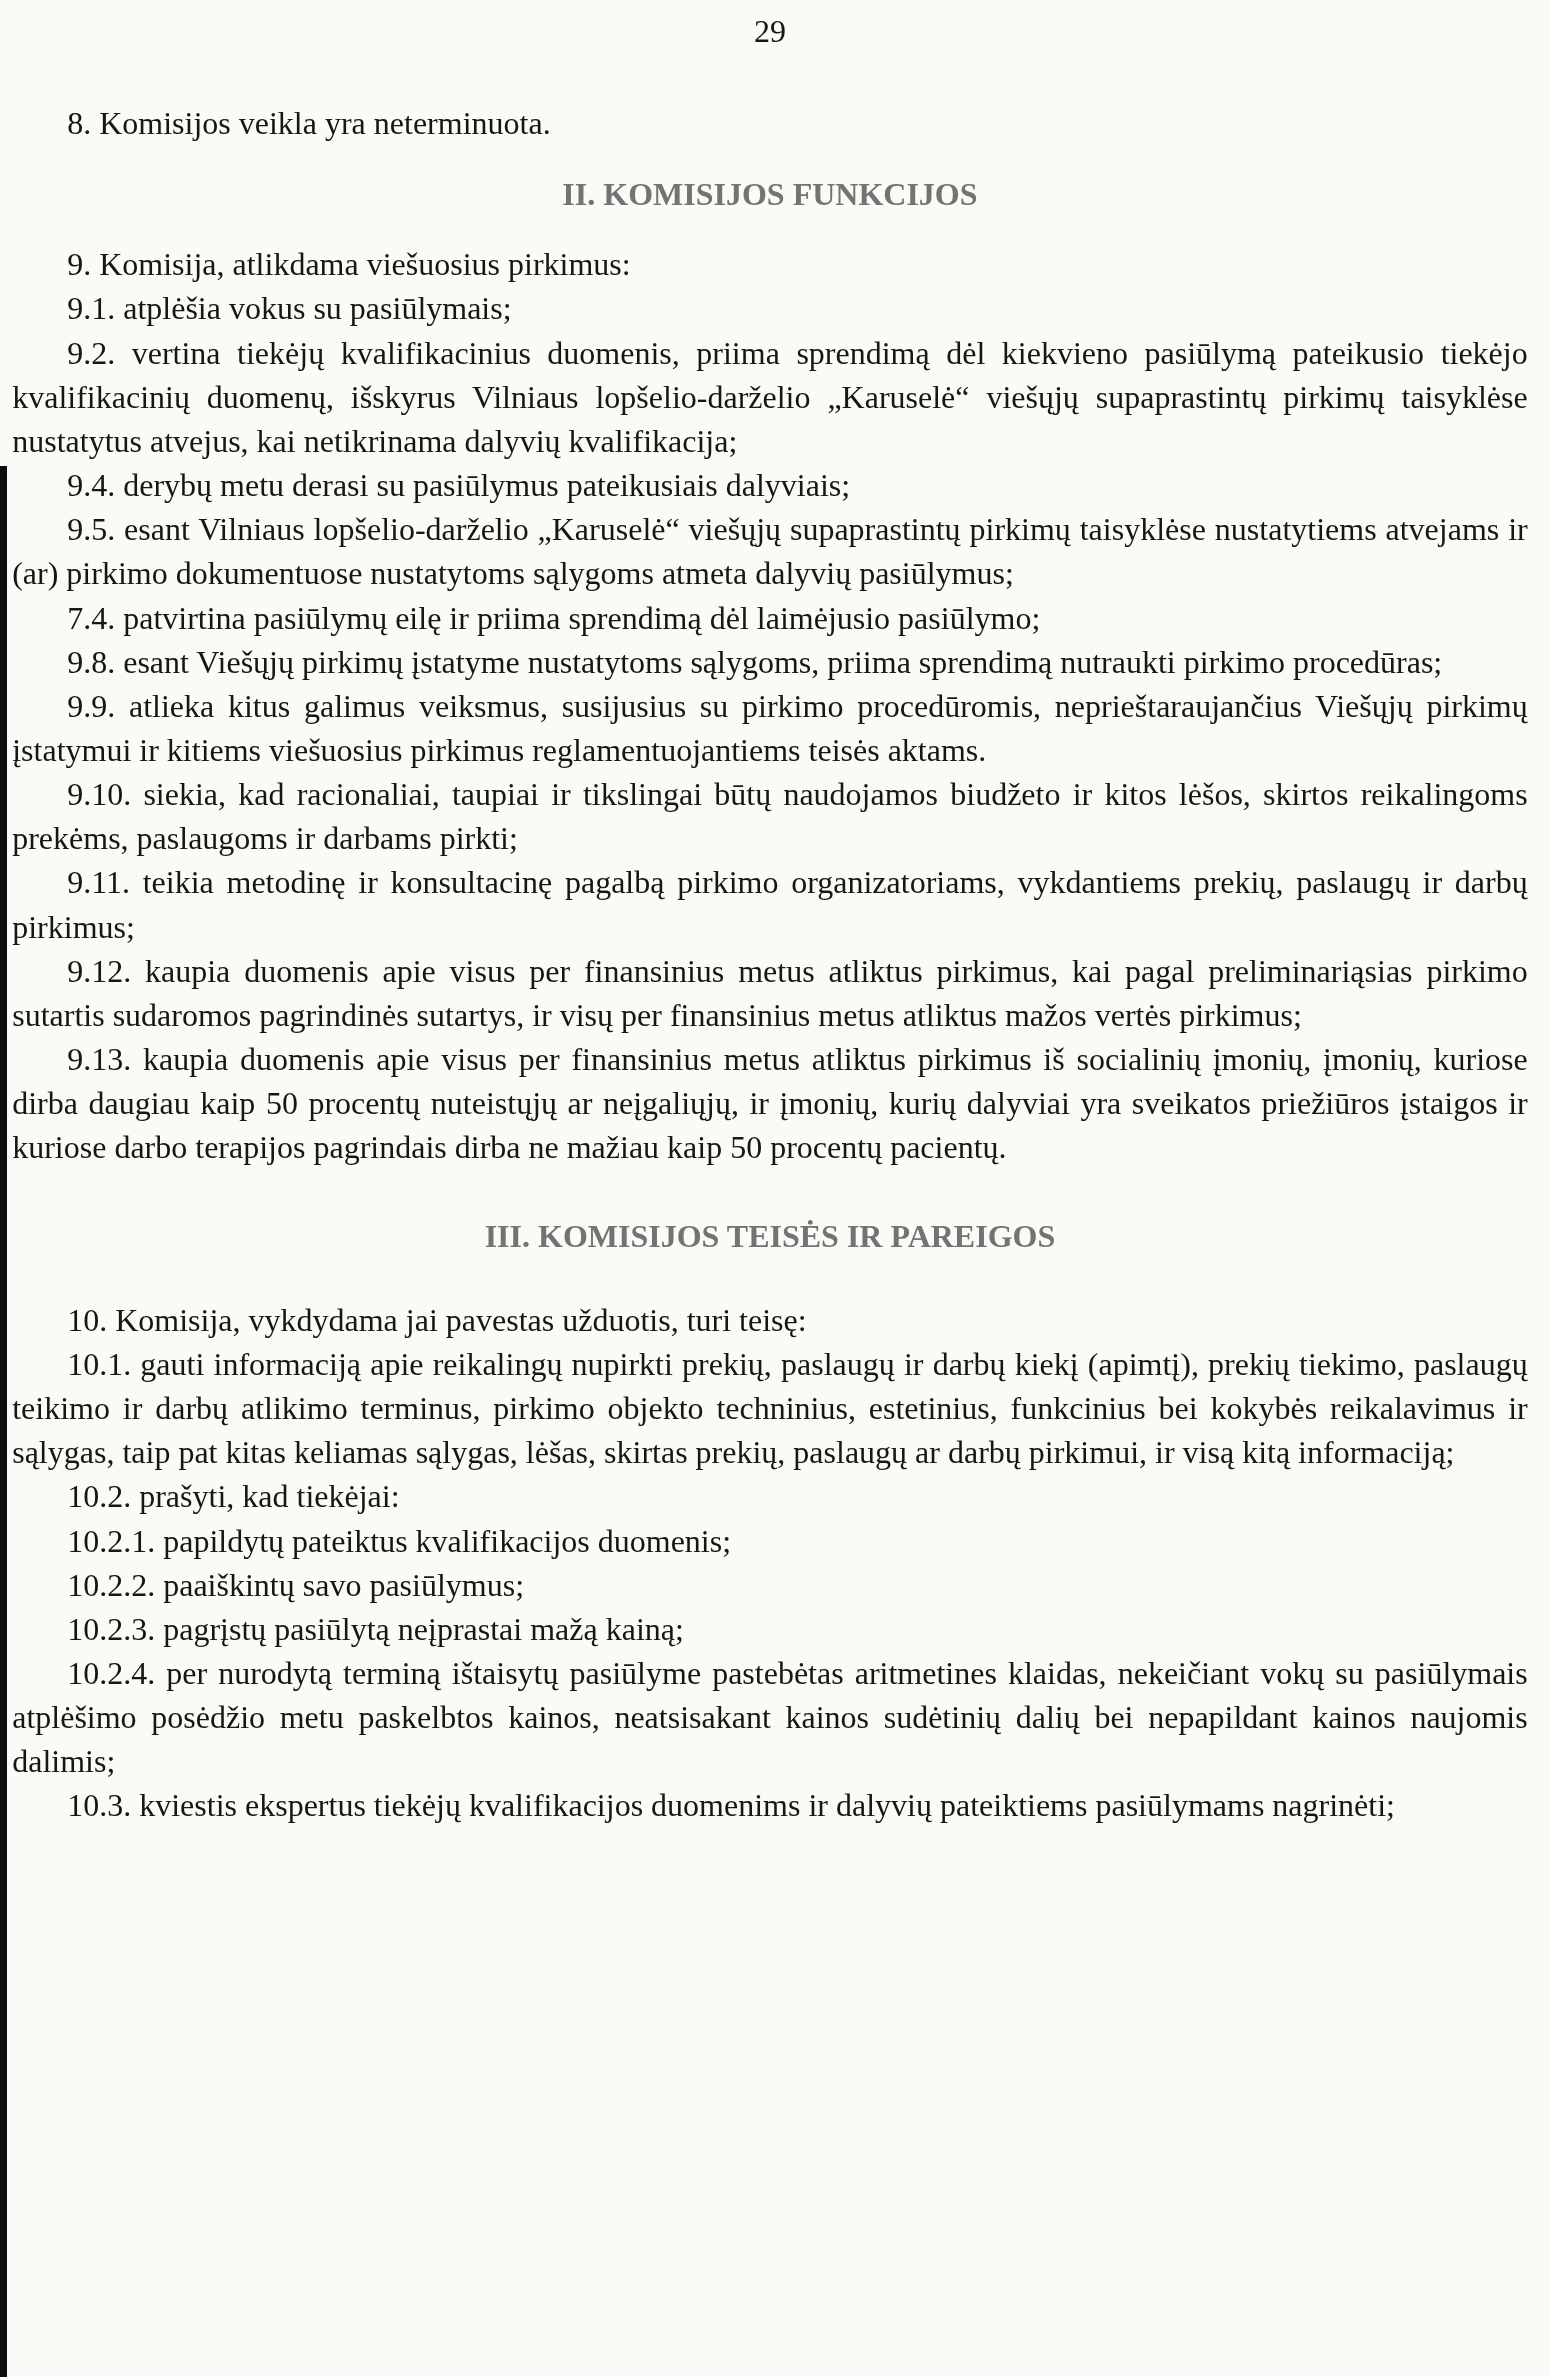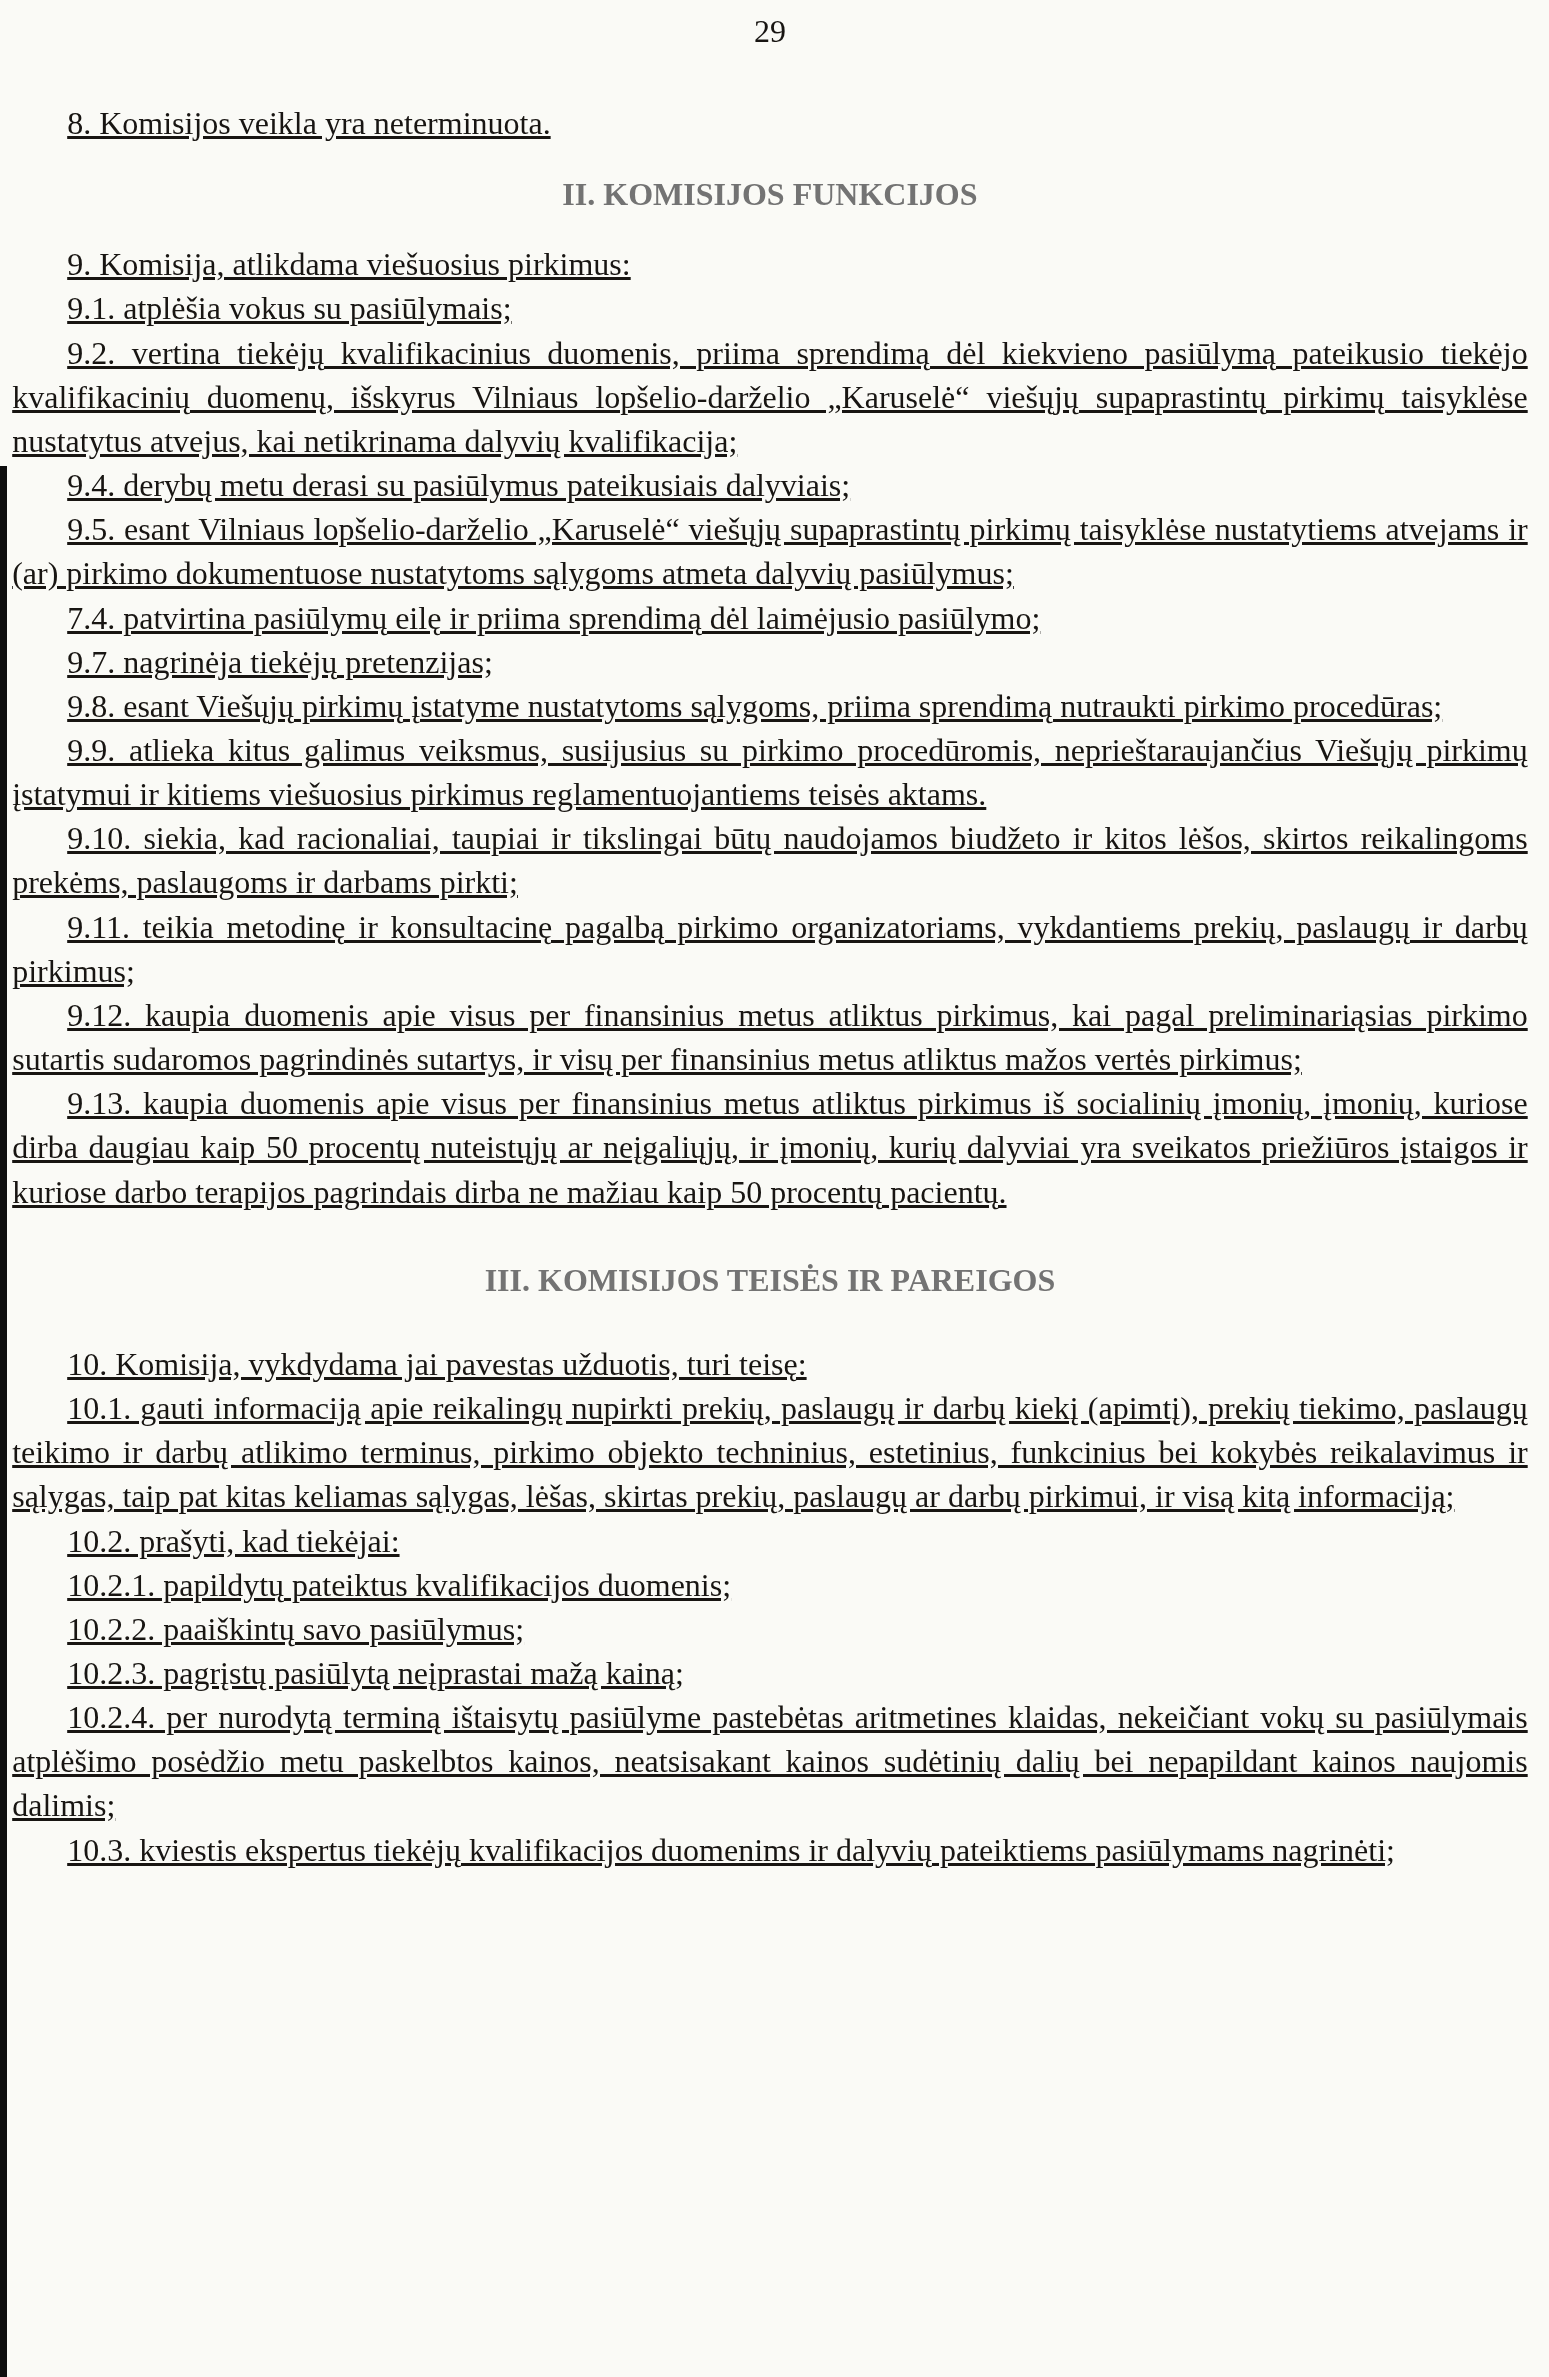--- a/index.html
+++ b/index.html
@@ -35,21 +35,20 @@
   }
   .doc {
     margin-top: 50px;
     font-size: 32px;
     line-height: 1.38;
   }
   p.para {
     margin: 0;
     text-align: justify;
     text-indent: 55px;
-    text-decoration: underline;
   }
   h2.heading {
     margin: 27.4px 0 26px 0;
     text-align: center;
     font-size: 32px;
     font-weight: bold;
     color: #737373;
   }
   h2.heading-iii {
     margin: 44px 0 40px 0;
@@ -67,21 +66,20 @@
     <p class="para">8. Komisijos veikla yra neterminuota.</p>
 
     <h2 class="heading">II. KOMISIJOS FUNKCIJOS</h2>
 
     <p class="para">9. Komisija, atlikdama viešuosius pirkimus:</p>
     <p class="para">9.1. atplėšia vokus su pasiūlymais;</p>
     <p class="para">9.2. vertina tiekėjų kvalifikacinius duomenis, priima sprendimą dėl kiekvieno pasiūlymą pateikusio tiekėjo kvalifikacinių duomenų, išskyrus Vilniaus lopšelio-darželio „Karuselė“ viešųjų supaprastintų pirkimų taisyklėse nustatytus atvejus, kai netikrinama dalyvių kvalifikacija;</p>
     <p class="para">9.4. derybų metu derasi su pasiūlymus pateikusiais dalyviais;</p>
     <p class="para">9.5. esant Vilniaus lopšelio-darželio „Karuselė“ viešųjų supaprastintų pirkimų taisyklėse nustatytiems atvejams ir (ar) pirkimo dokumentuose nustatytoms sąlygoms atmeta dalyvių pasiūlymus;</p>
     <p class="para">7.4. patvirtina pasiūlymų eilę ir priima sprendimą dėl laimėjusio pasiūlymo;</p>
-    <p class="para">9.7. nagrinėja tiekėjų pretenzijas;</p>
     <p class="para">9.8. esant Viešųjų pirkimų įstatyme nustatytoms sąlygoms, priima sprendimą nutraukti pirkimo procedūras;</p>
     <p class="para">9.9. atlieka kitus galimus veiksmus, susijusius su pirkimo procedūromis, neprieštaraujančius Viešųjų pirkimų įstatymui ir kitiems viešuosius pirkimus reglamentuojantiems teisės aktams.</p>
     <p class="para">9.10. siekia, kad racionaliai, taupiai ir tikslingai būtų naudojamos biudžeto ir kitos lėšos, skirtos reikalingoms prekėms, paslaugoms ir darbams pirkti;</p>
     <p class="para">9.11. teikia metodinę ir konsultacinę pagalbą pirkimo organizatoriams, vykdantiems prekių, paslaugų ir darbų pirkimus;</p>
     <p class="para">9.12. kaupia duomenis apie visus per finansinius metus atliktus pirkimus, kai pagal preliminariąsias pirkimo sutartis sudaromos pagrindinės sutartys, ir visų per finansinius metus atliktus mažos vertės pirkimus;</p>
     <p class="para">9.13. kaupia duomenis apie visus per finansinius metus atliktus pirkimus iš socialinių įmonių, įmonių, kuriose dirba daugiau kaip 50 procentų nuteistųjų ar neįgaliųjų, ir įmonių, kurių dalyviai yra sveikatos priežiūros įstaigos ir kuriose darbo terapijos pagrindais dirba ne mažiau kaip 50 procentų pacientų.</p>
 
     <h2 class="heading heading-iii">III. KOMISIJOS TEISĖS IR PAREIGOS</h2>
 
     <p class="para">10. Komisija, vykdydama jai pavestas užduotis, turi teisę:</p>

